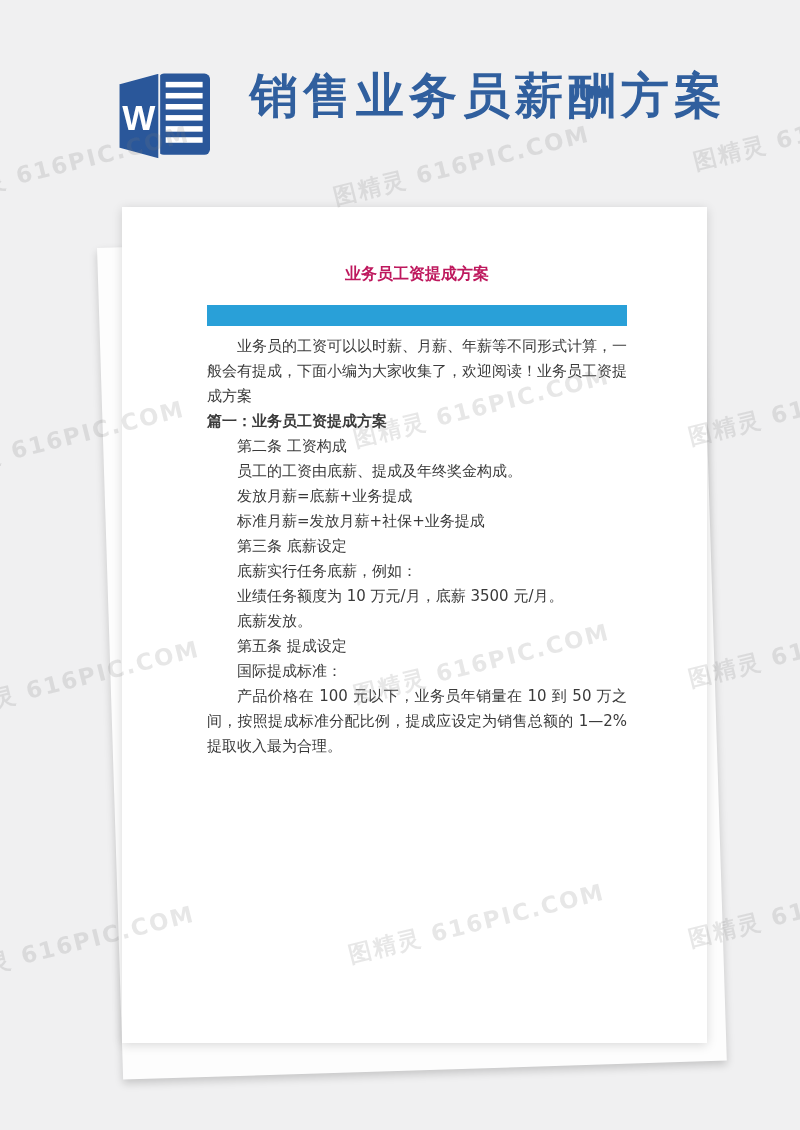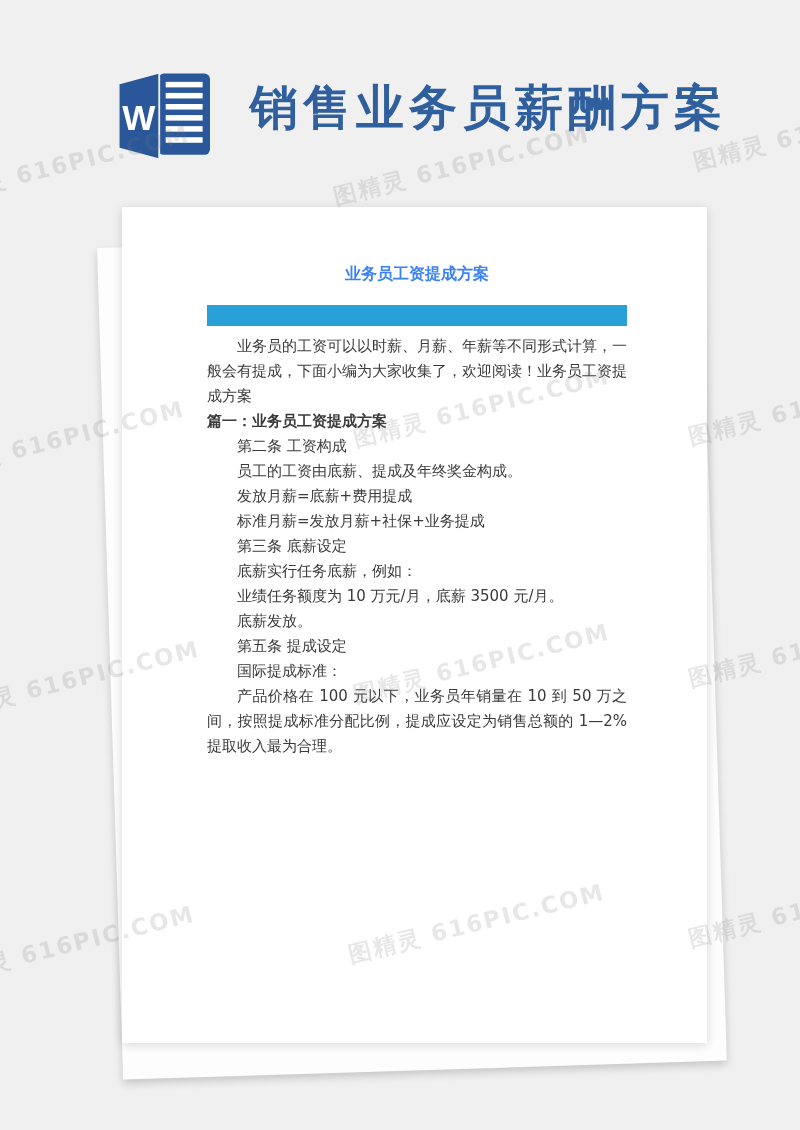--- a/index.html
+++ b/index.html
@@ -7,41 +7,41 @@
   body {
     position:relative;
     background:#f0f0f1;
     overflow:hidden;
     font-family:"Liberation Sans", sans-serif;
   }
   
   .header { position:absolute; left:0; top:0; width:800px; height:200px; }
   .word-icon { position:absolute; left:106px; top:68px; width:112px; height:96px; }
   .header-title {
-    position:absolute; left:250px; top:76px;
+    position:absolute; left:250px; top:64px;
     font-size:48px; font-weight:800; letter-spacing:5px;
     color:#305f9e; white-space:nowrap;
     font-family:"DejaVu Sans", sans-serif;
   }
   
   .under-page {
     position:absolute; left:97px; top:248px; width:604px; height:832px;
     background:#fdfdfd;
     transform:rotate(-1.8deg); transform-origin:left top;
     box-shadow:0 4px 8px rgba(0,0,0,0.18);
   }
   .doc-page {
     position:absolute; left:122px; top:207px; width:585px; height:836px;
     background:#ffffff;
     box-shadow:0 2px 10px rgba(0,0,0,0.15);
   }
   .doc-inner { position:absolute; left:85px; top:0; width:420px; }
   .doc-title {
     margin-top:57px; text-align:center;
-    font-size:16px; font-weight:bold; color:#3b82f6;
+    font-size:16px; font-weight:bold; color:#be185d;
     font-family:"DejaVu Sans", sans-serif;
   }
   .blue-bar { margin-top:20px; width:420px; height:21px; }
   .doc-body {
     margin-top:8px;
     font-size:15px; line-height:25px; color:#3a3a3a;
     font-family:"DejaVu Sans", sans-serif;
   }
   .doc-body p { margin:0; text-indent:2em; text-align:justify; }
   .doc-body p.h { font-weight:bold; text-indent:0; }
@@ -82,21 +82,21 @@
 
   <div class="doc-page">
     <div class="doc-inner">
       <div class="doc-title">业务员工资提成方案</div>
       <div class="blue-bar" style="background:#29a0d8;"></div>
       <div class="doc-body">
         <p>业务员的工资可以以时薪、月薪、年薪等不同形式计算，一般会有提成，下面小编为大家收集了，欢迎阅读！业务员工资提成方案</p>
         <p class="h">篇一：业务员工资提成方案</p>
         <p>第二条 工资构成</p>
         <p>员工的工资由底薪、提成及年终奖金构成。</p>
-        <p>发放月薪=底薪+费用提成</p>
+        <p>发放月薪=底薪+业务提成</p>
         <p>标准月薪=发放月薪+社保+业务提成</p>
         <p>第三条 底薪设定</p>
         <p>底薪实行任务底薪，例如：</p>
         <p>业绩任务额度为 10 万元/月，底薪 3500 元/月。</p>
         <p>底薪发放。</p>
         <p>第五条 提成设定</p>
         <p>国际提成标准：</p>
         <p>产品价格在 100 元以下，业务员年销量在 10 到 50 万之间，按照提成标准分配比例，提成应设定为销售总额的 1—2%提取收入最为合理。</p>
       </div>
     </div>

